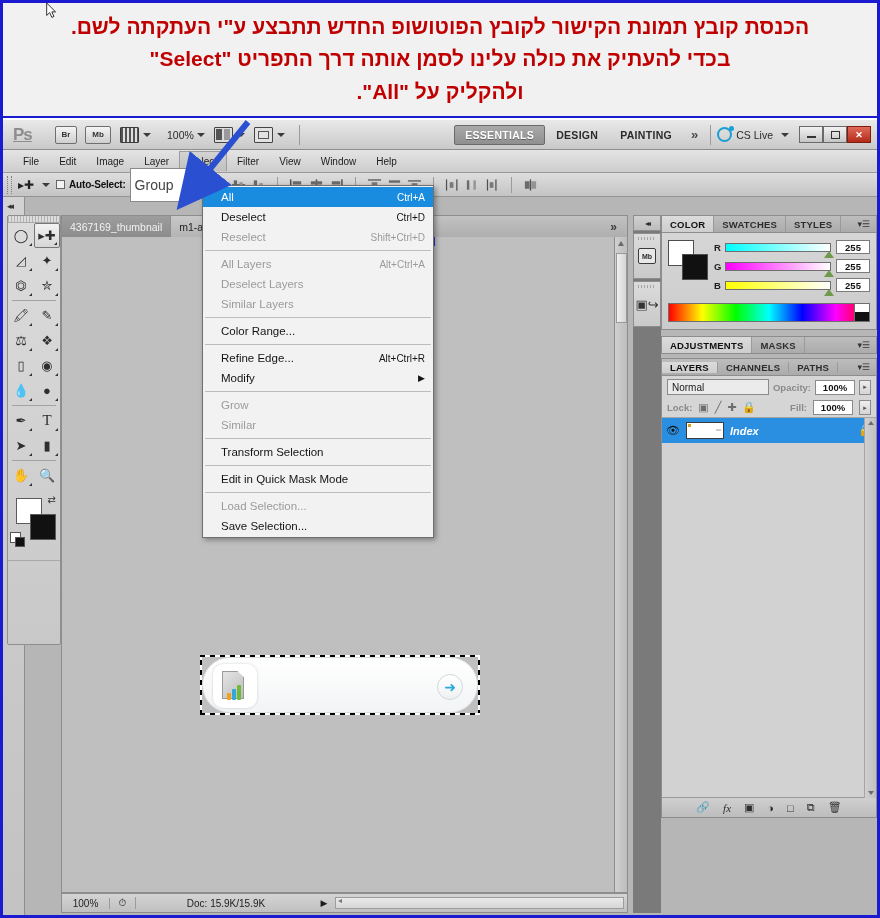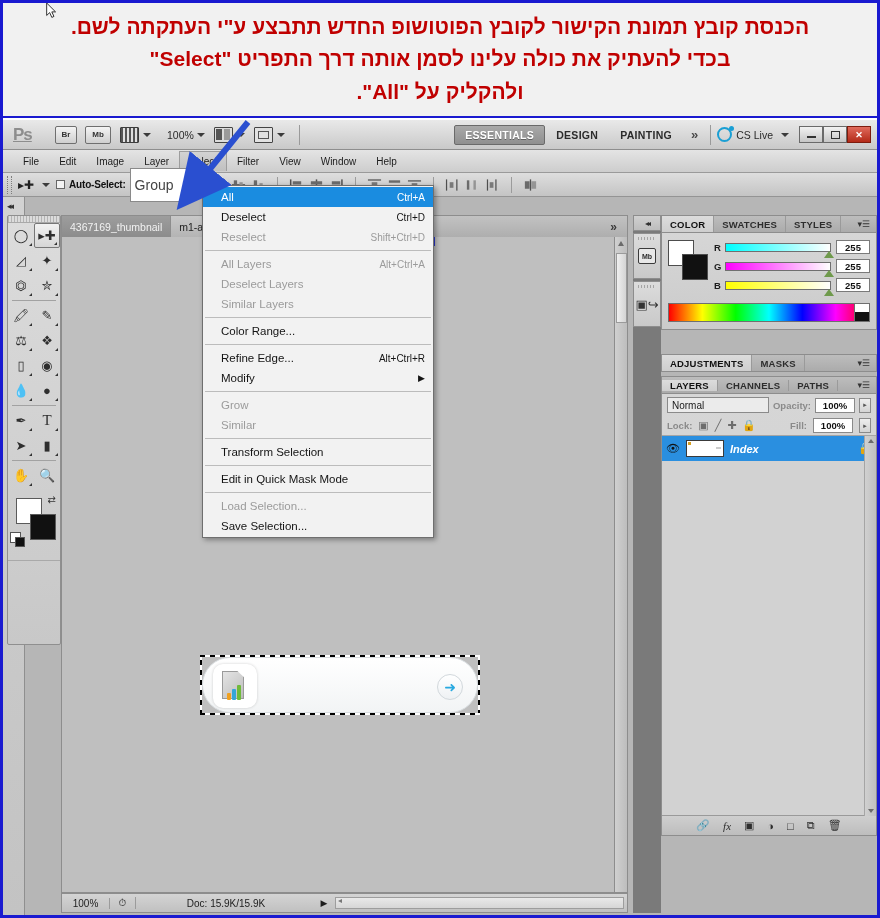--- a/index.html
+++ b/index.html
@@ -694,21 +694,21 @@
             <span class="sval">255</span>
           </div>
         </div>
       </div>
       <div class="specbar">
         <span class="wsq"></span>
         <span class="bsq"></span>
       </div>
     </div>
 
-    <div class="panel-tabs" style="margin-top:24px;">
+    <div class="panel-tabs" style="margin-top:6px;">
       <div class="ptab active">ADJUSTMENTS</div>
       <div class="ptab">MASKS</div>
       <div class="pmenu">▾☰</div>
     </div>
 
     <div class="panel-tabs" style="margin-top:4px;align-items:center;">
       <div class="ptab active">LAYERS</div>
       <div class="ptab">CHANNELS</div>
       <div class="ptab">PATHS</div>
       <div class="pmenu">▾☰</div>

